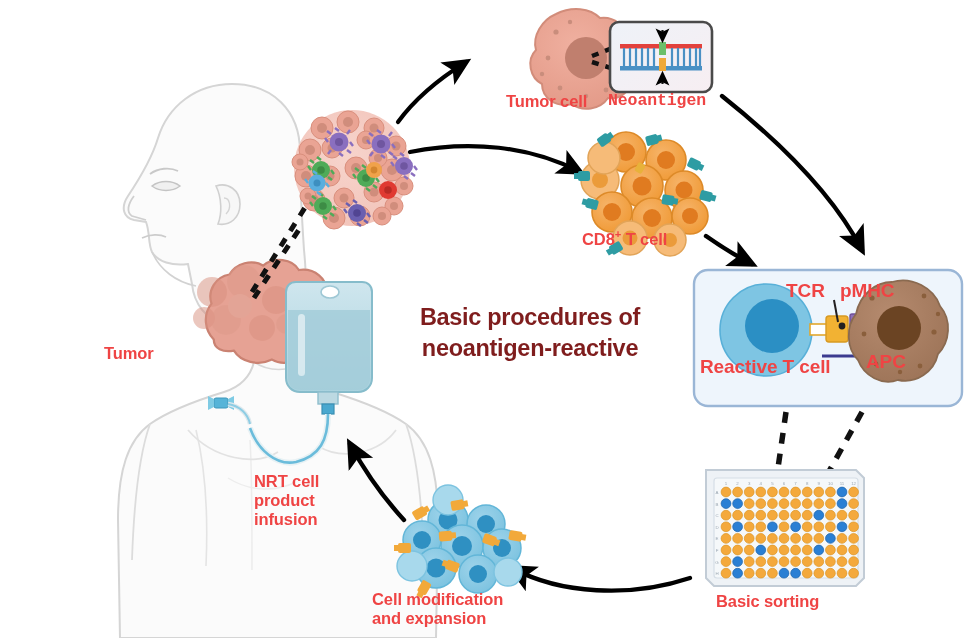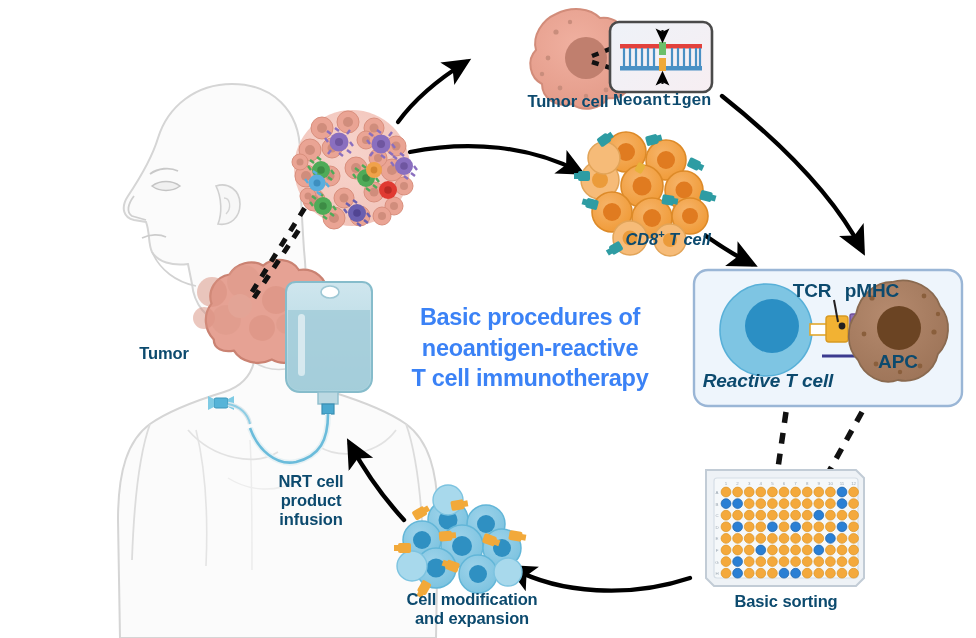--- a/index.html
+++ b/index.html
@@ -21,33 +21,32 @@
     position: absolute;
     left: 0;
     top: 0;
     width: 976px;
     height: 638px;
   }
   .lbl {
     position: absolute;
     font-family: "Liberation Sans", sans-serif;
     font-weight: bold;
-    color: #0c4a6e;
-    text-align: center;
+    color: #ef4444;
     line-height: 1.14;
     white-space: pre;
     letter-spacing: -0.1px;
   }
   .lbl-16 { font-size: 16.5px; }
   .lbl-15 { font-size: 19px; }
   .title {
     position: absolute;
     font-family: "Liberation Sans", sans-serif;
     font-weight: bold;
-    color: #3b82f6;
+    color: #7f1d1d;
     font-size: 23.5px;
     line-height: 1.3;
     text-align: center;
     letter-spacing: -0.3px;
   }
   .sup { font-size: 0.68em; vertical-align: super; }
 </style>
 </head>
 <body>
 
@@ -645,35 +644,34 @@
       <path d="M328,414 C328,440 320,456 296,462 C276,466 258,450 250,428" fill="none" stroke="#6bbcdb" stroke-width="2.6"></path>
     </g>
   </svg>
 
   <div class="lbl lbl-16" style="left:104px; top:344px; width:120px;">Tumor</div>
 
   <div class="lbl lbl-16" style="left:506px; top:92px; width:124px;">Tumor cell</div>
 
   <div class="lbl lbl-16" style="left:608px; top:92px; width:108px;font-family:Liberation Mono, monospace;">Neoantigen</div>
 
-  <div class="lbl lbl-16" style="left:608px; top:228px; width:120px;font-style:italic;"><span>CD8</span><span class="sup">+</span><span> T cell</span></div>
-
-  <div class="lbl lbl-15" style="left:700px; top:370px; width:136px;font-style:italic;">Reactive T cell</div>
+  <div class="lbl lbl-16" style="left:582px; top:228px; width:120px;"><span>CD8</span><span class="sup">+</span><span> T cell</span></div>
+
+  <div class="lbl lbl-15" style="left:700px; top:356px; width:136px;">Reactive T cell</div>
 
   <div class="lbl lbl-15" style="left:866px; top:351px; width:64px;">APC</div>
 
   <div class="lbl lbl-15" style="left:786px; top:280px; width:52px;">TCR</div>
 
   <div class="lbl lbl-15" style="left:840px; top:280px; width:64px;">pMHC</div>
 
   <div class="lbl lbl-16" style="left:716px; top:592px; width:140px;">Basic sorting</div>
 
   <div class="lbl lbl-16" style="left:372px; top:590px; width:200px;"><span>Cell modification</span><br><span>and expansion</span></div>
 
   <div class="lbl lbl-16" style="left:254px; top:472px; width:114px;"><span>NRT cell</span><br><span>product</span><br><span>infusion</span></div>
 
   <div class="title" style="left:380px; top:302px; width:300px;">
     <span>Basic procedures of</span><br>
     <span>neoantigen-reactive</span><br>
-    <span>T cell immunotherapy</span>
   </div>
 
 </div>
 
 </body></html>

